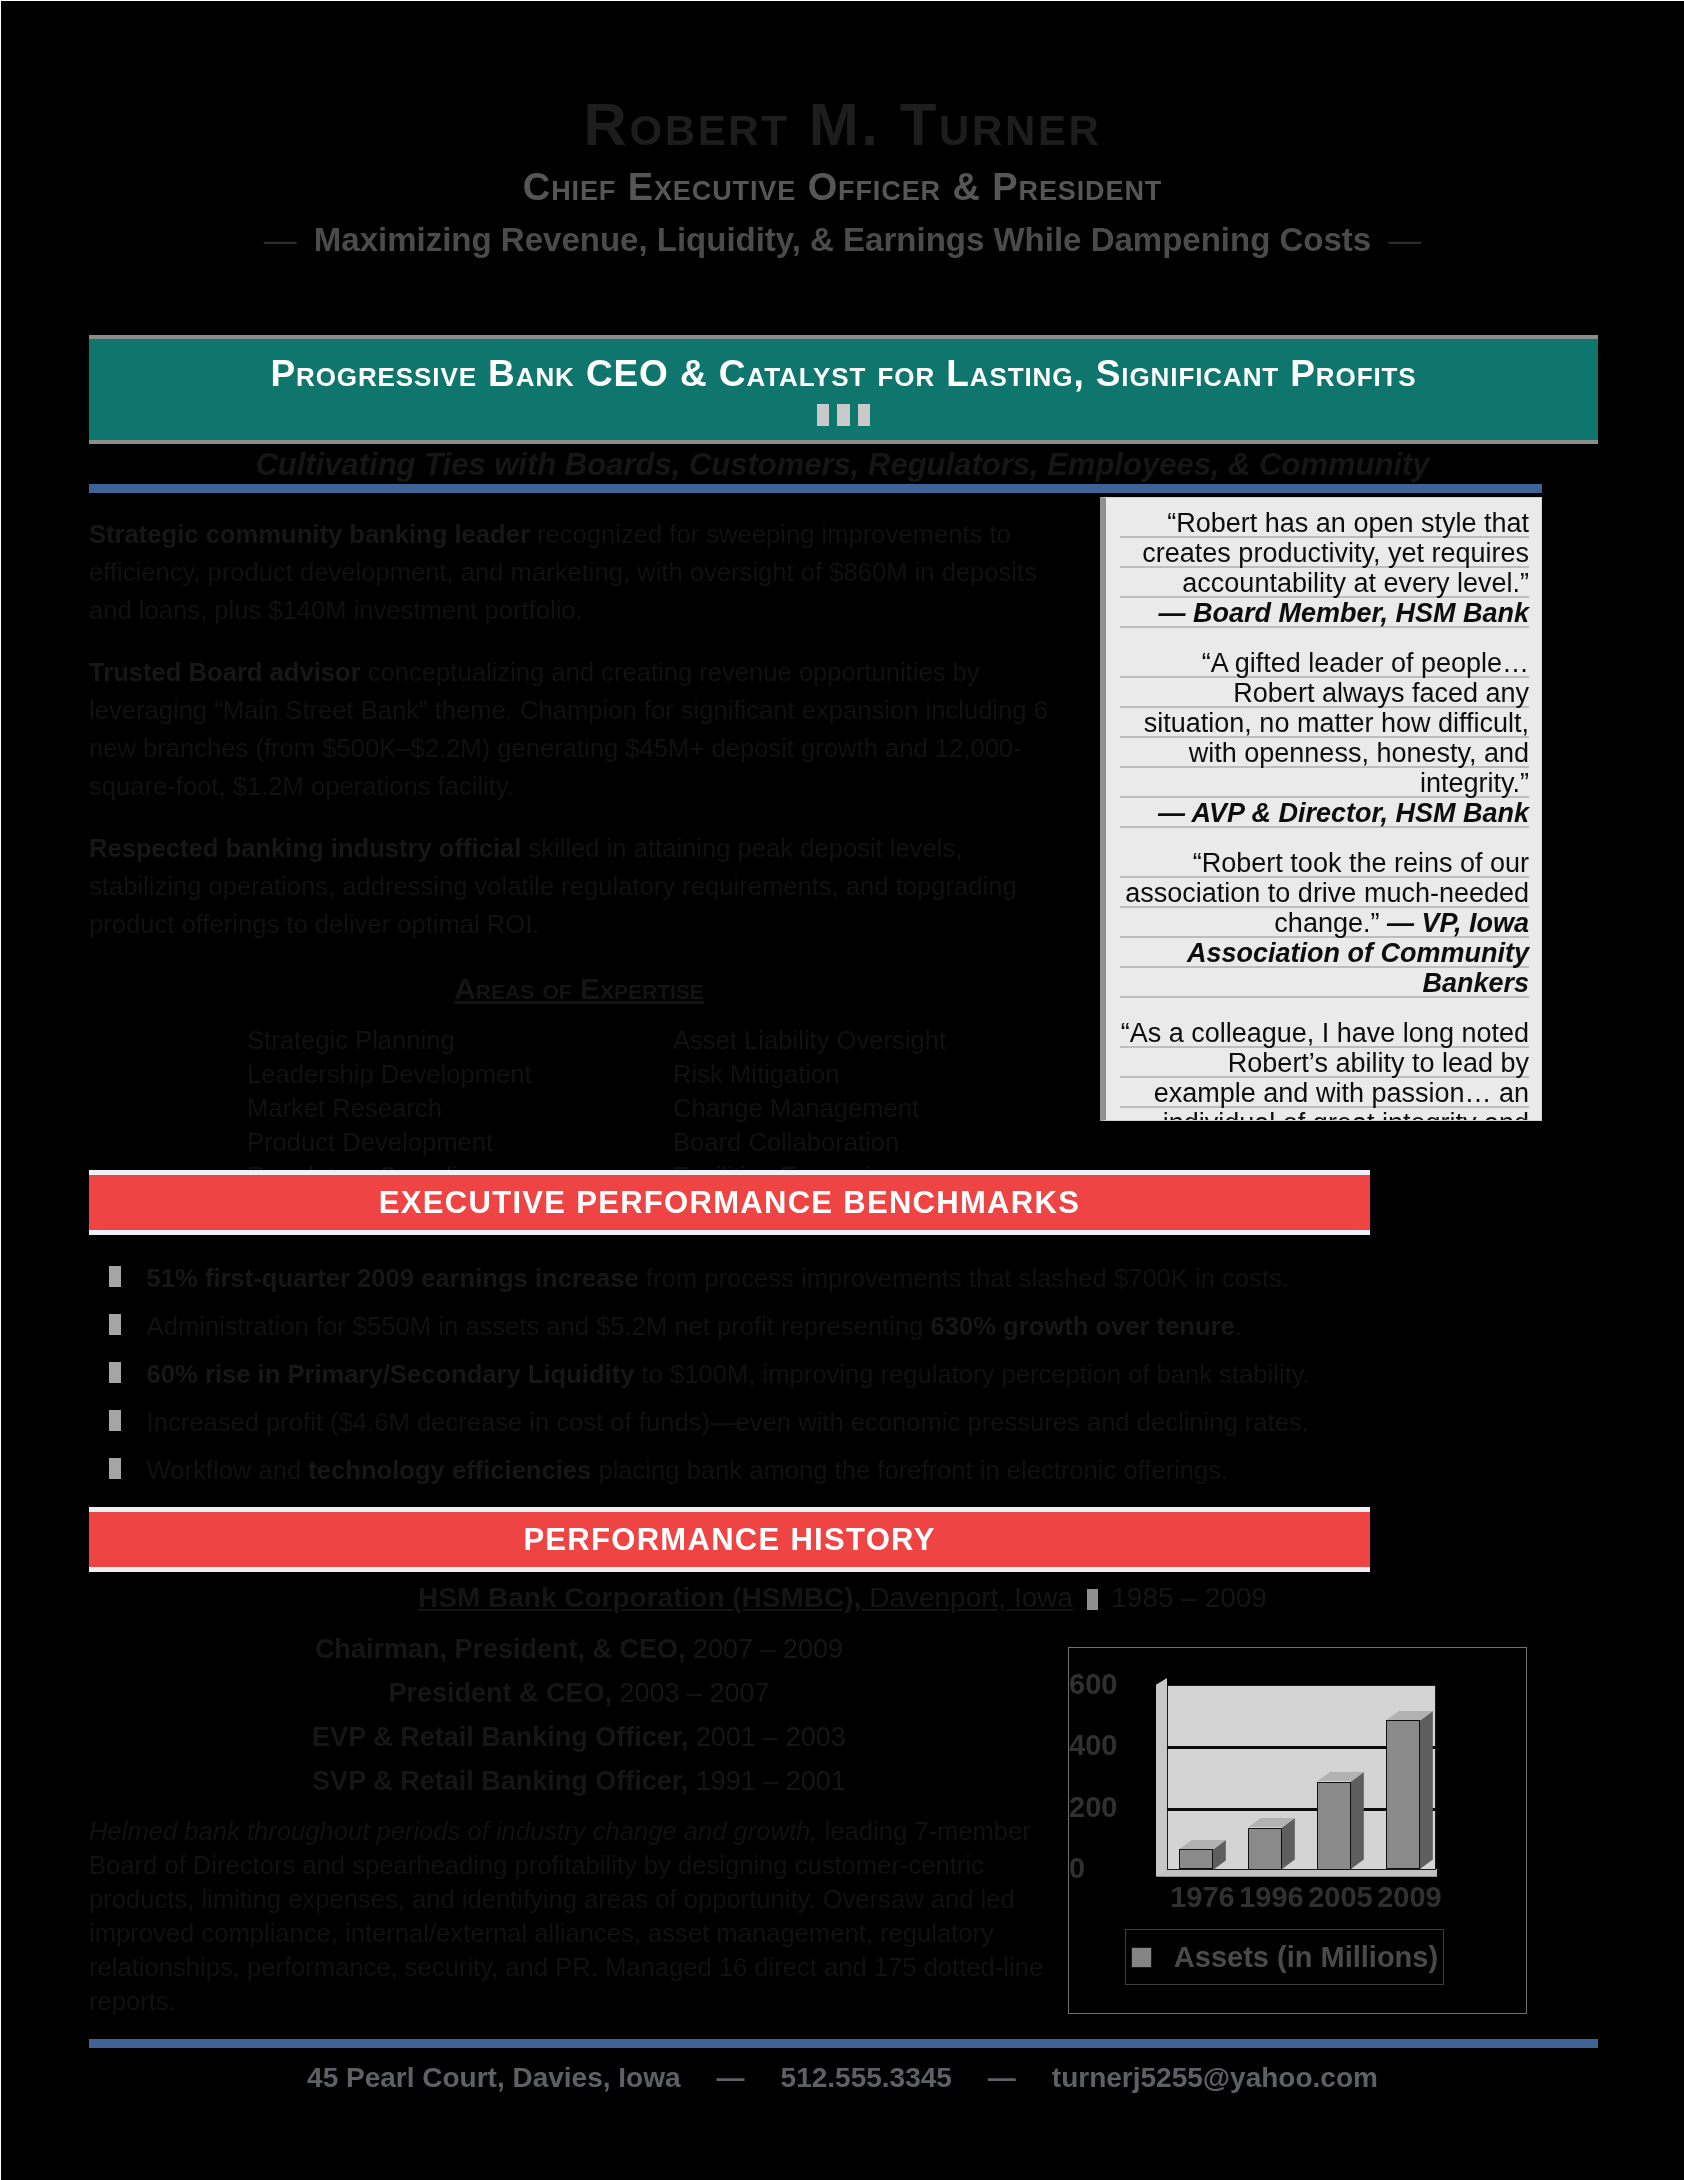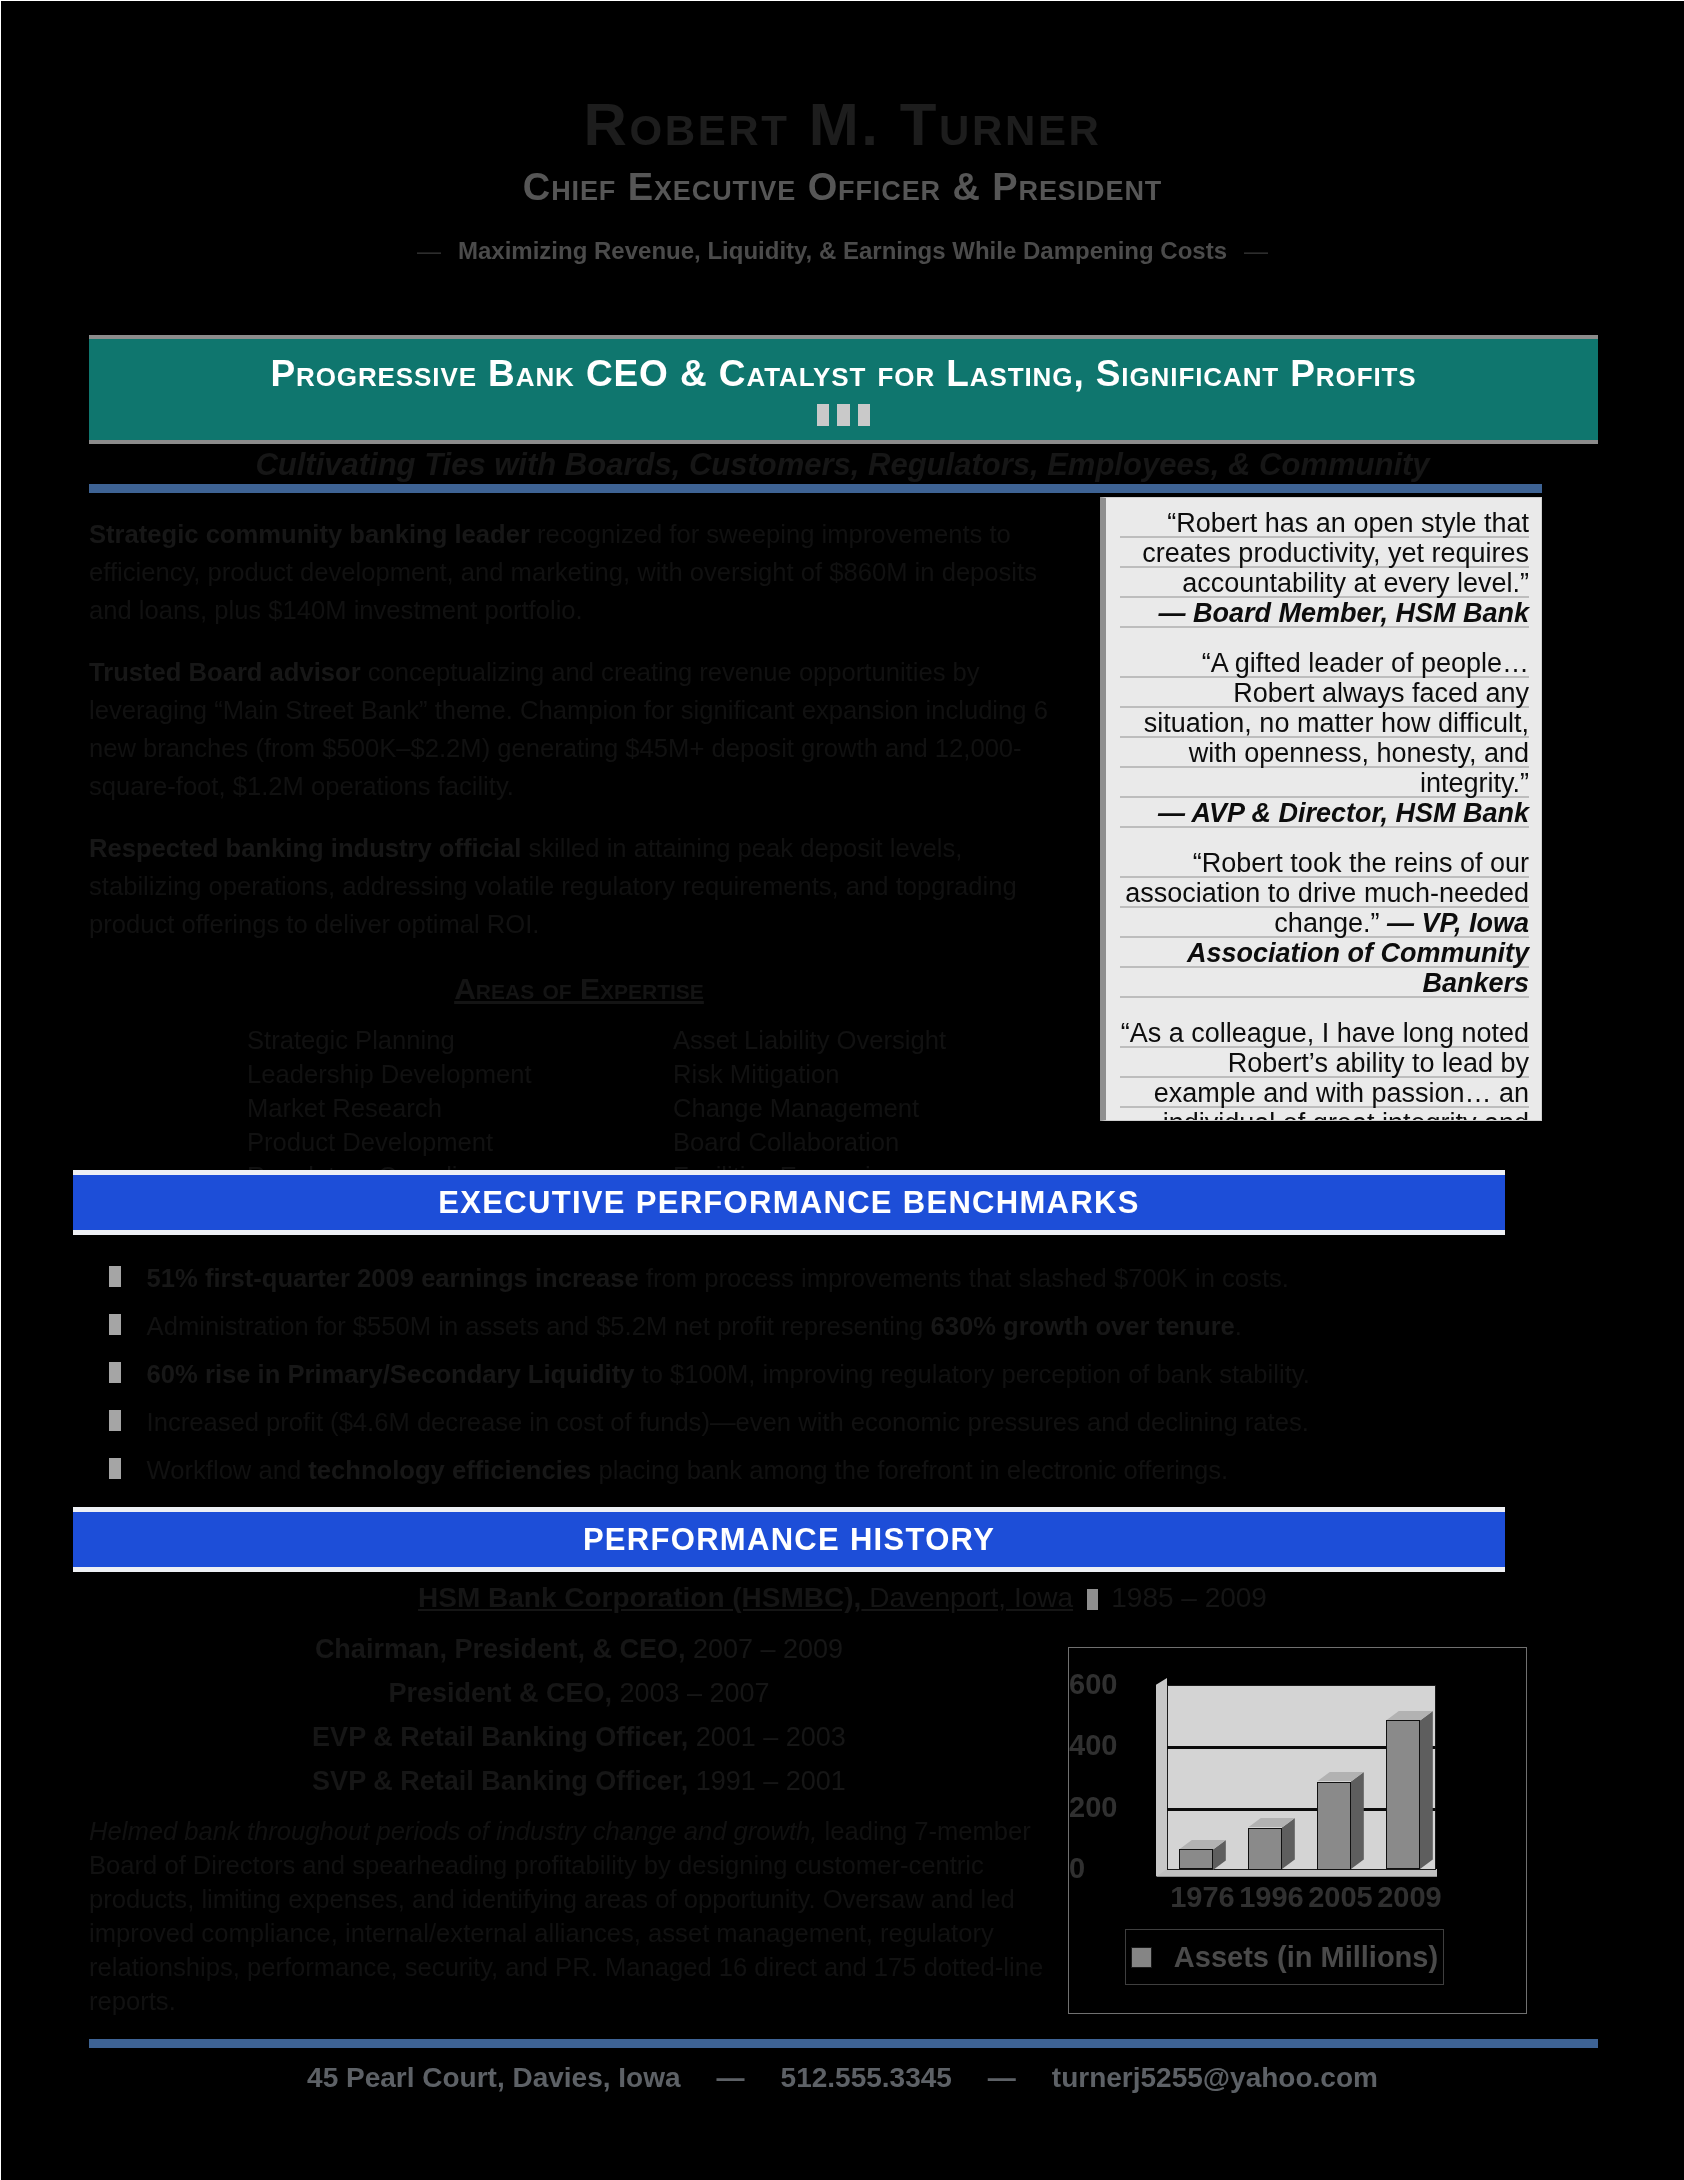--- a/index.html
+++ b/index.html
@@ -5,34 +5,34 @@
   html,body { margin:0; padding:0; background:#000; }
   .page {
     position:relative; width:1685px; height:2181px; background:#000000;
     font-family:"Liberation Sans", sans-serif; overflow:hidden;
     border:1.7px solid #ffffff; box-sizing:border-box;
   }
   
   .header { position:absolute; top:89px; left:0; width:100%; text-align:center; }
   .name { font-variant:small-caps; font-size:60px; font-weight:600; color:#1d1d1d; letter-spacing:2.6px; }
   .role-title { margin-top:6.8px; font-variant:small-caps; font-size:38px; font-weight:700; color:#565656; letter-spacing:0.9px; }
-  .tagline { margin-top:28px; font-size:24px; font-weight:700; color:#4b4b4b; }
+  .tagline { margin-top:12px; font-size:33px; font-weight:700; color:#4b4b4b; }
   .tagline .dash { color:#2d2d2d; font-weight:400; margin:0 17px; }
   
   .banner1 {
     position:absolute; left:88px; top:334px; width:1509px; height:101px; box-sizing:content-box;
     background:#0f766e; border-top:4.3px solid #8c8c8c; border-bottom:4.3px solid #8c8c8c;
     display:flex; flex-direction:column; align-items:center; justify-content:center;
   }
   .banner1-label { font-variant:small-caps; font-size:37px; font-weight:700; color:#ffffff; letter-spacing:0.9px; }
   .squares { margin-top:8.5px; display:flex; gap:7.7px; }
   .squares i { width:12.8px; height:22px; background:#c9c9c9; display:block; }
   .bannerbar {
-    position:absolute; left:72px; width:1432px; height:55px; box-sizing:content-box;
-    background:#1d4ed8; border-top:5.1px solid #eef0f5; border-bottom:5.1px solid #eef0f5;
+    position:absolute; left:88px; width:1281px; height:55px; box-sizing:content-box;
+    background:#ef4444; border-top:5.1px solid #eef0f5; border-bottom:5.1px solid #eef0f5;
     display:flex; align-items:center; justify-content:center;
     font-size:31px; font-weight:700; color:#ffffff; letter-spacing:1.3px;
   }
   #benchmarks-banner { top:1169px; }
   #history-banner { top:1506px; }
   
   .cultivating { position:absolute; top:446px; left:0; width:100%; text-align:center;
     font-size:31px; font-weight:700; font-style:italic; color:#161616; }
   .rule { position:absolute; left:88px; top:483px; width:1453px; height:8.5px; background:#3E6394; }
   .leftcol { position:absolute; left:88px; top:514px; width:980px; }

